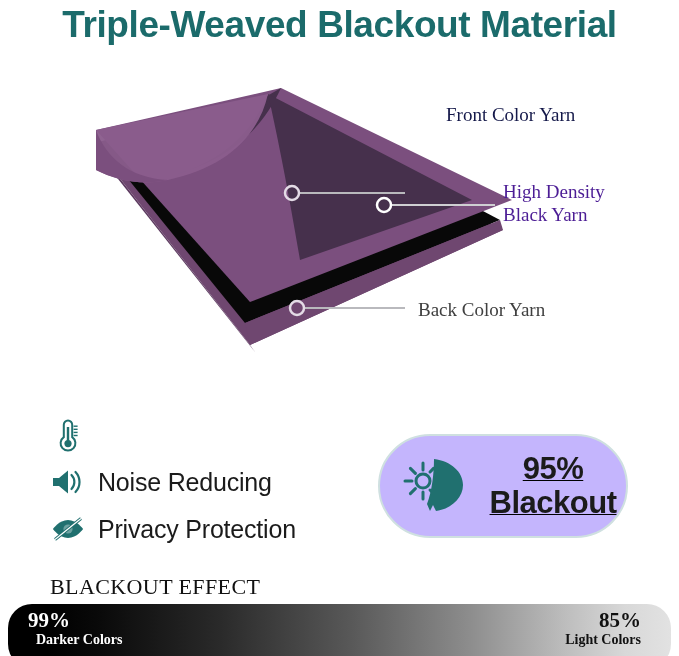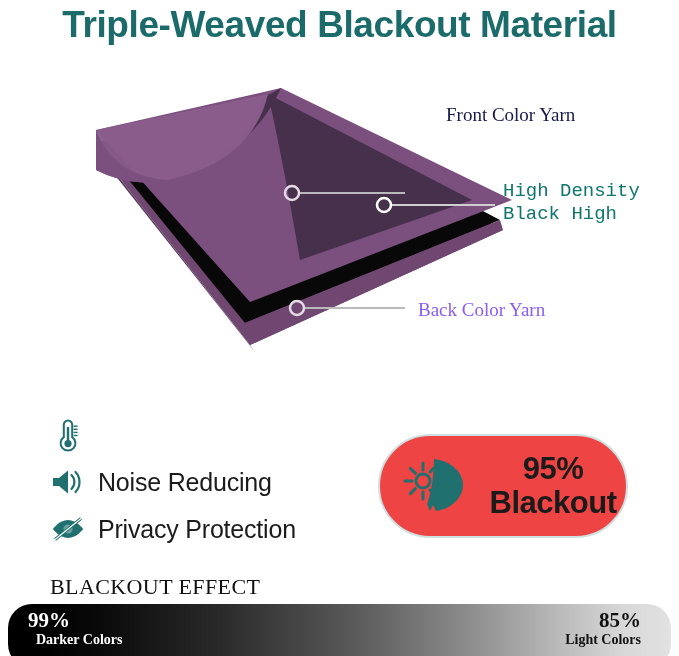--- a/index.html
+++ b/index.html
@@ -52,29 +52,28 @@
   }
   .callout-front {
     left: 418px;
     top: 103px;
     color: #15194a;
     margin-left: 28px;
   }
   .callout-middle {
     left: 503px;
     top: 180px;
-    color: #0f766e;
+    color: #4c1d95;
     white-space: normal;
     width: 170px;
-    font-family: Liberation Mono, monospace;
   }
   .callout-back {
     left: 418px;
     top: 298px;
-    color: #8b5cf6;
+    color: #404040;
   }
 
   
   .features {
     position: absolute;
     left: 48px;
     top: 412px;
     width: 310px;
   }
   .feature-row {
@@ -102,25 +101,26 @@
 
   
   .badge {
     position: absolute;
     left: 378px;
     top: 434px;
     width: 250px;
     height: 104px;
     border: 2px solid #cfe0e0;
     border-radius: 52px;
-    background: #ef4444;
+    background: #c4b5fd;
     display: flex;
     align-items: center;
     justify-content: flex-start;
     padding-left: 20px;
+    text-decoration: underline;
   }
   .badge-icon {
     width: 72px;
     height: 72px;
     flex: 0 0 72px;
     display: flex;
     align-items: center;
     justify-content: center;
   }
   .badge-text {
@@ -235,21 +235,21 @@
 
     <line x1="305" y1="228" x2="405" y2="228" stroke="#b9b9bd" stroke-width="2"></line>
     <circle cx="297" cy="228" r="7" fill="none" stroke="#e4dbe6" stroke-width="2.5"></circle>
   </svg>
 </div>
 
 <div class="callout-label callout-front">Front  Color Yarn</div>
 
 <div class="callout-label callout-middle">
   <div>High Density</div>
-  <div>Black High</div>
+  <div>Black Yarn</div>
 </div>
 
 <div class="callout-label callout-back">Back Color Yarn</div>
 
 <div class="features">
 
   <div class="feature-row">
     <span class="feature-icon">
       <svg width="26" height="34" viewBox="0 0 26 34" xmlns="http://www.w3.org/2000/svg">
         <path d="M13 2.5 h0 a4.2 4.2 0 0 1 4.2 4.2 v12.4 a7.4 7.4 0 1 1 -8.4 0 V6.7 A4.2 4.2 0 0 1 13 2.5 z" fill="none" stroke="#20706f" stroke-width="2"></path>

